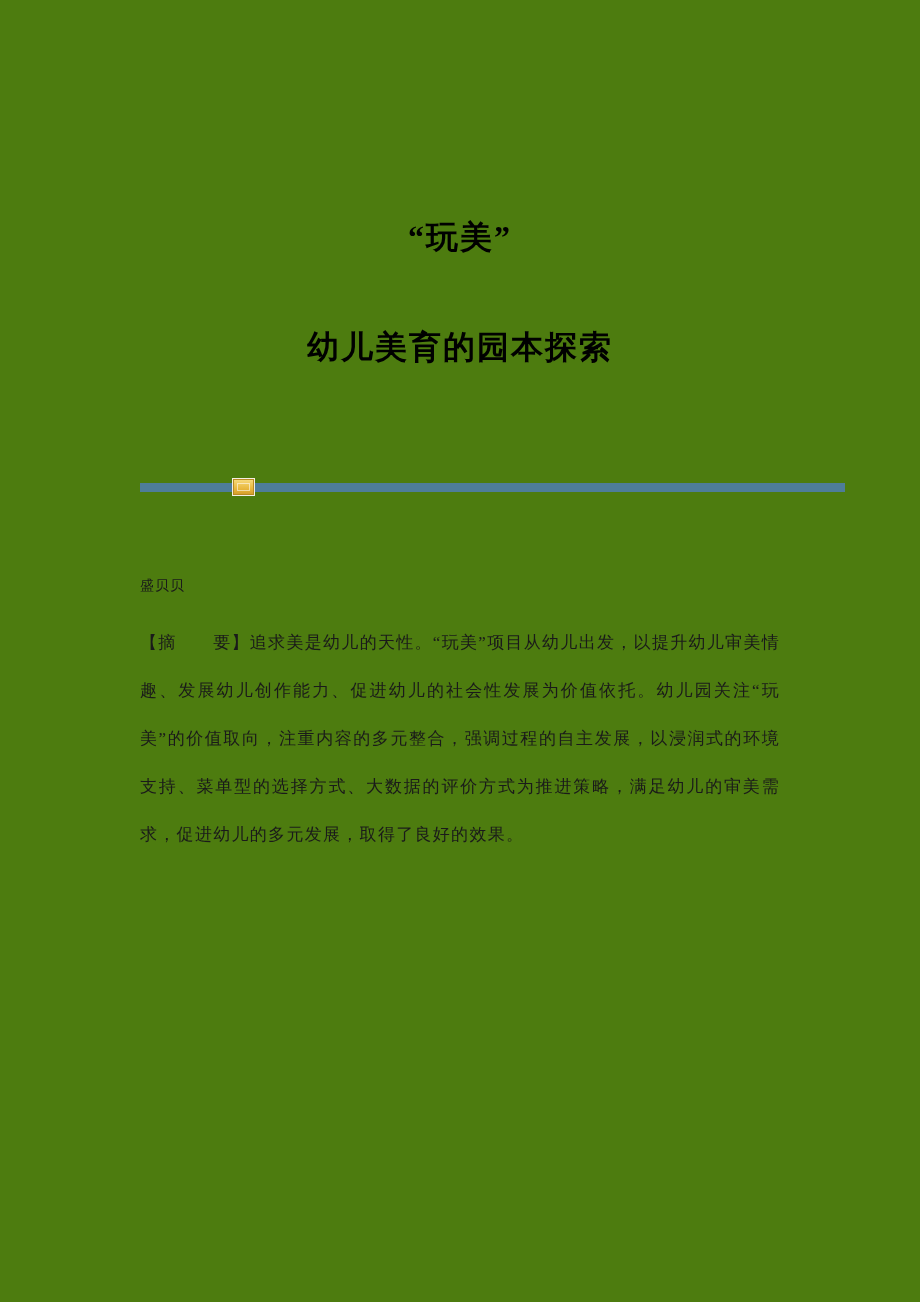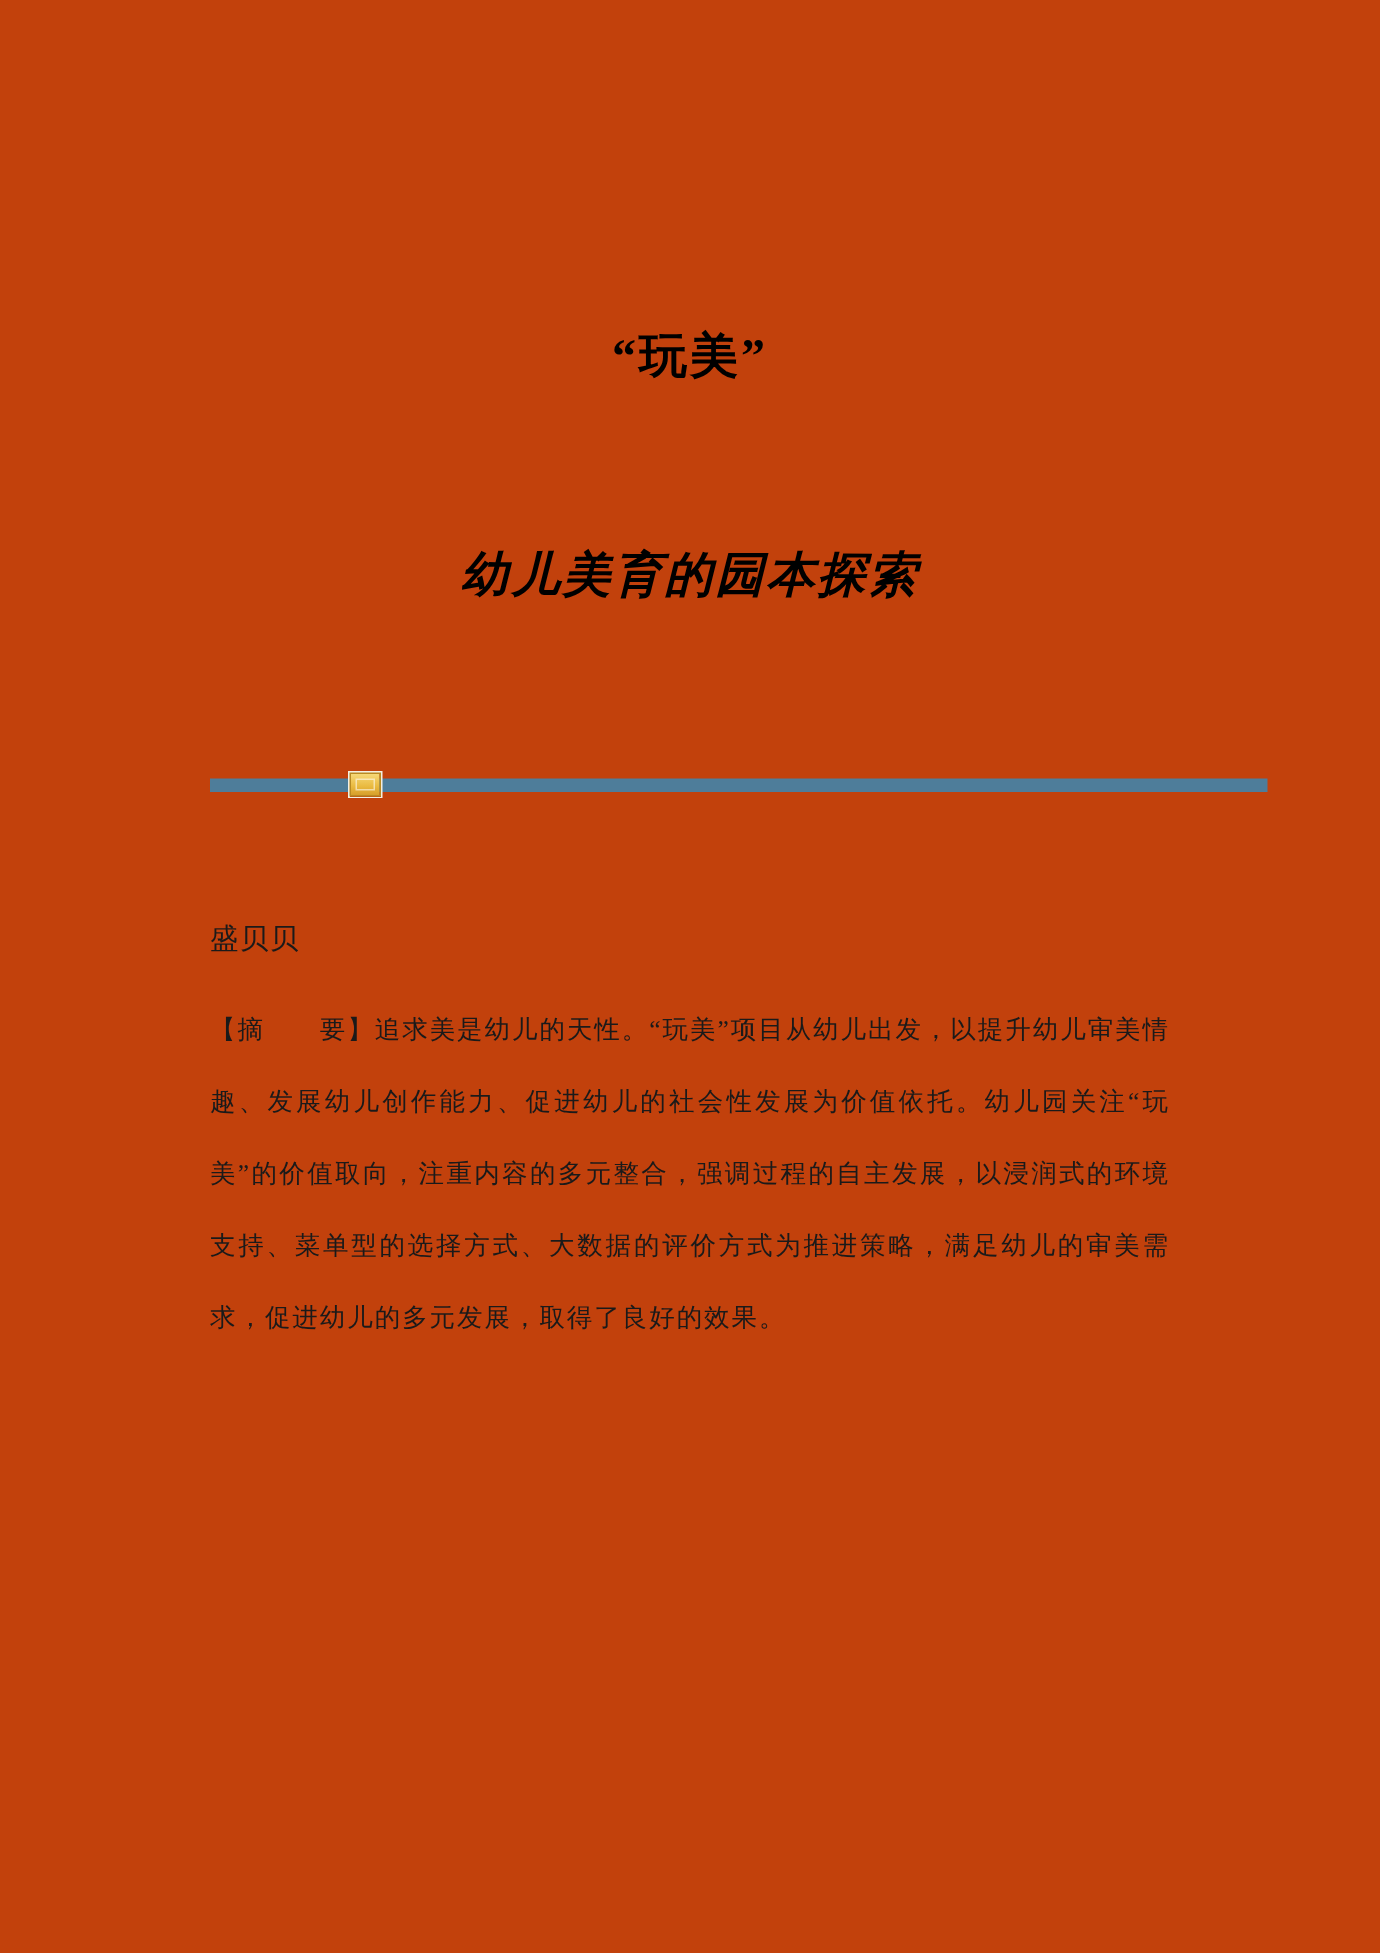--- a/index.html
+++ b/index.html
@@ -5,21 +5,21 @@
   html, body {
     margin: 0;
     padding: 0;
     background: #ffffff;
   }
   .doc-page {
     position: relative;
     width: 920px;
     height: 1302px;
     margin: 0 auto;
-    background: #c2410c;
+    background: #4d7c0f;
     font-family: "Liberation Serif", "DejaVu Serif", serif;
     color: #1a1a1a;
     overflow: hidden;
     box-sizing: border-box;
   }
   .content {
     position: relative;
     padding: 0 140px;
     box-sizing: border-box;
   }
@@ -28,22 +28,21 @@
     font-weight: 700;
     font-size: 32px;
     letter-spacing: 2px;
     line-height: 1.2;
     color: #000000;
   }
   .doc-title.first {
     padding-top: 218px;
   }
   .doc-title.second {
-    margin-top: 108px;
-    font-style: italic;
+    margin-top: 72px;
   }
   .divider-row {
     position: relative;
     margin-top: 112px;
     height: 16px;
   }
   .divider-bar {
     position: absolute;
     left: 0;
     top: 4px;
@@ -66,21 +65,21 @@
     content: "";
     position: absolute;
     left: 3px;
     top: 3px;
     right: 3px;
     bottom: 3px;
     border: 1px solid rgba(255,255,255,0.55);
   }
   .author-line {
     margin-top: 82px;
-    font-size: 19px;
+    font-size: 14px;
     letter-spacing: 1px;
     color: #1a1a1a;
   }
   .body-text p {
     margin: 0;
     font-size: 17px;
     line-height: 48px;
     letter-spacing: 1.3px;
     text-align: justify;
     text-justify: inter-character;

